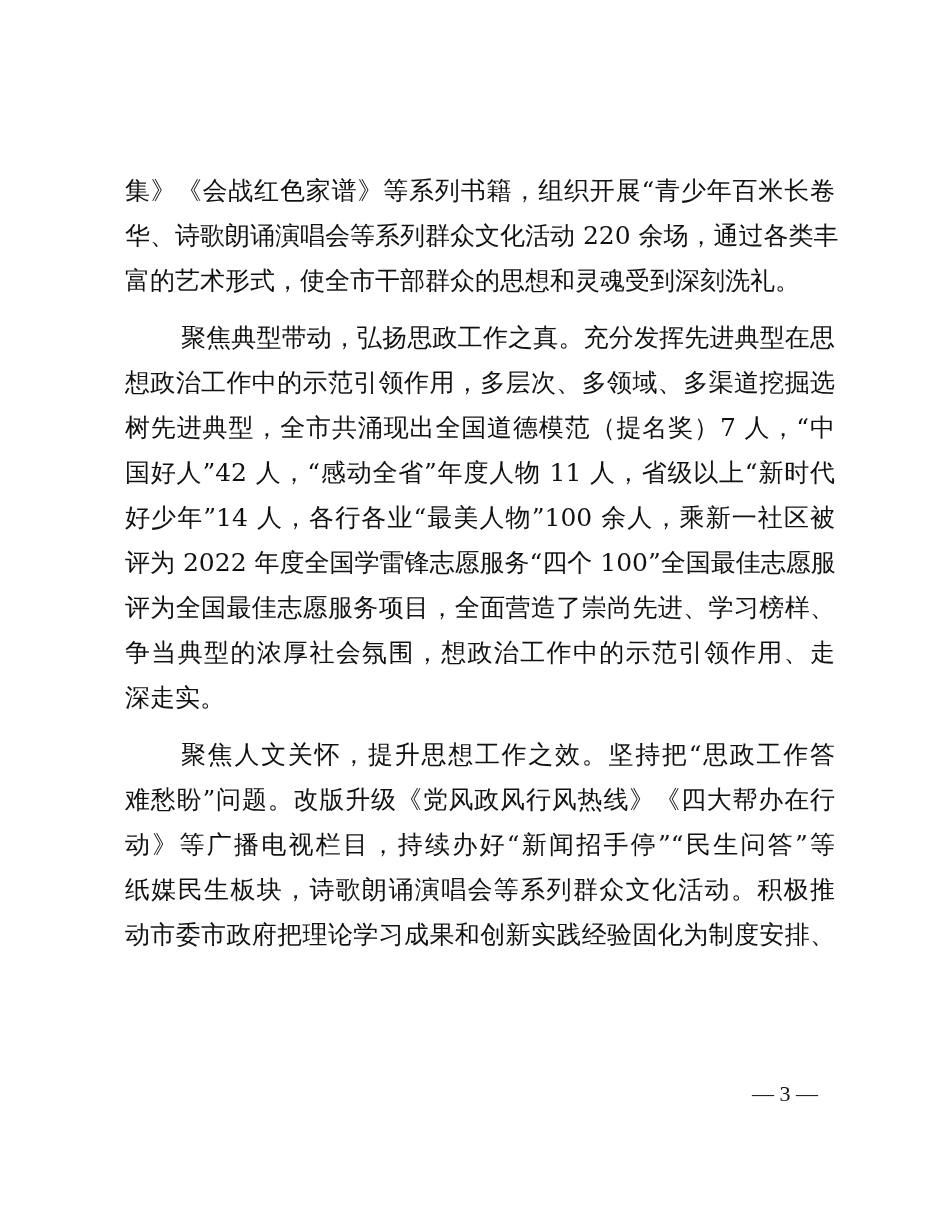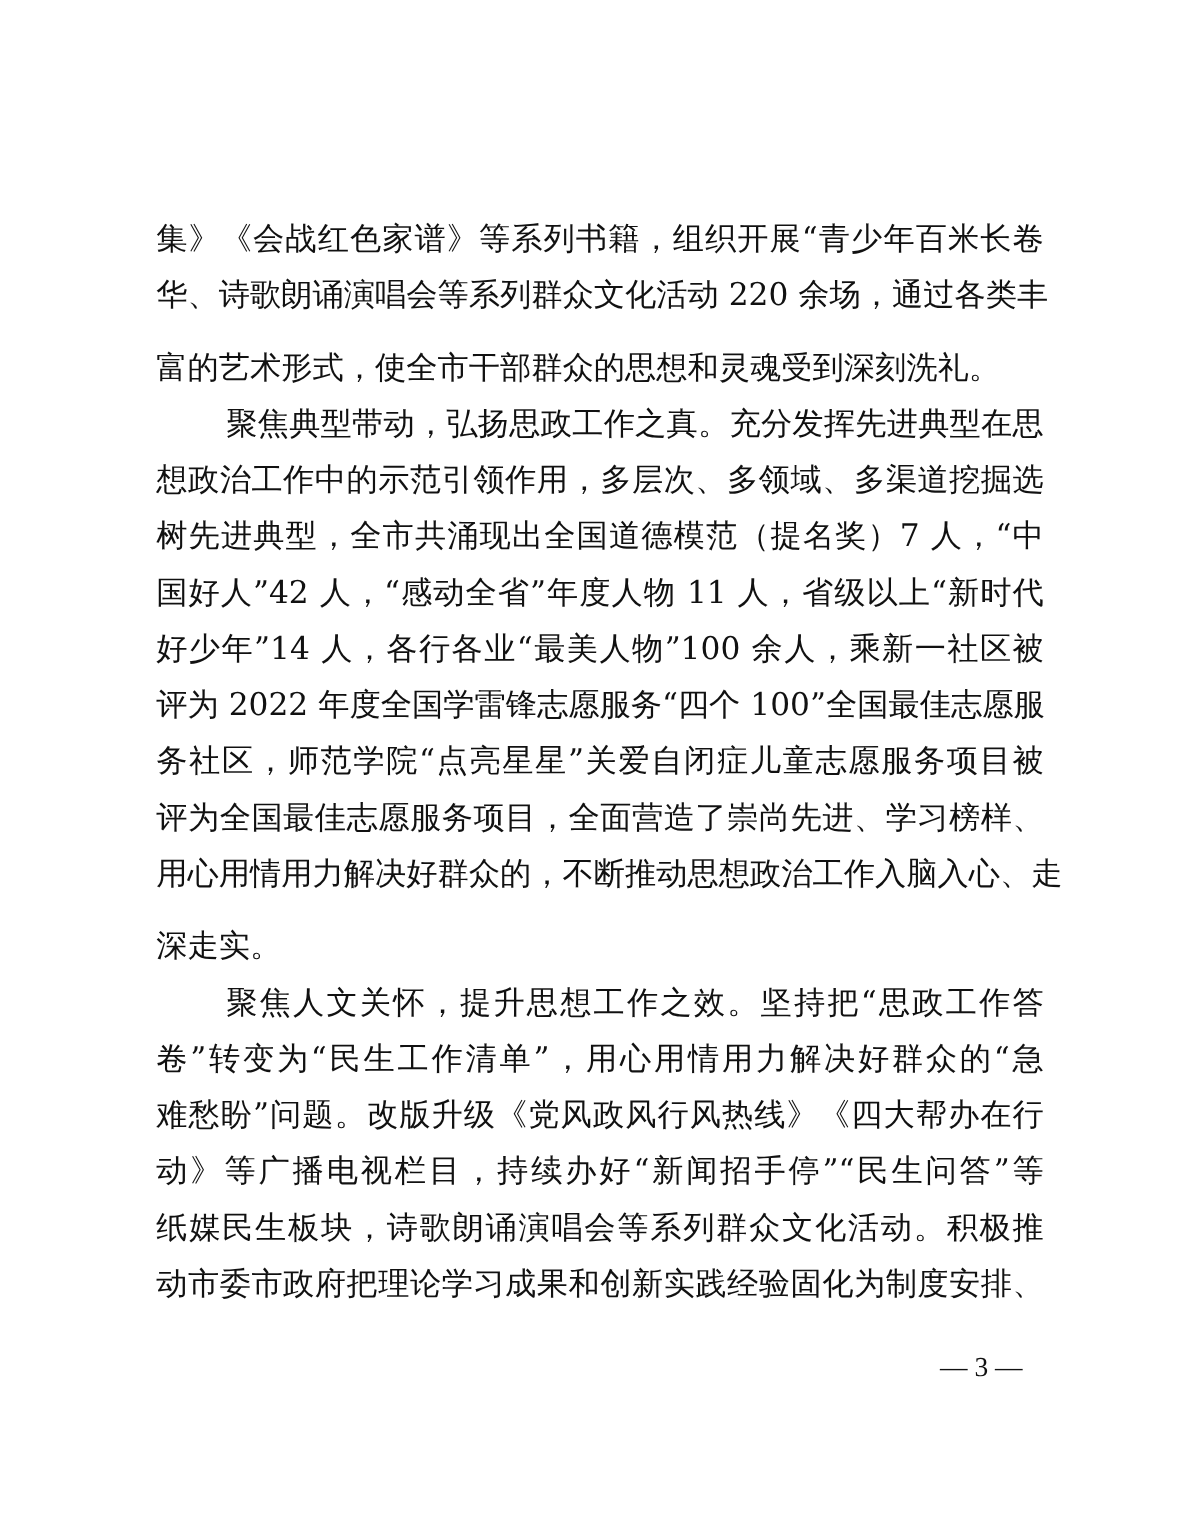--- a/index.html
+++ b/index.html
@@ -7,22 +7,22 @@
   .page { position: absolute; left: 0; top: 0; width: 950px; height: 882px; background: #fff; padding-left: 36px; }
   .body-text {
     position: absolute; left: 125px; top: 168px; width: 710px;
     font-family: "DejaVu Serif", "Liberation Serif", serif;
     font-size: 25px; line-height: 45px; color: #111;
   }
   .line {
     display: block; height: 45px; white-space: nowrap;
     text-align: justify; text-align-last: justify;
   }
-  .line.last { text-align-last: left; margin-top: 13px; }
-  .line.indent { padding-left: 56px; }
+  .line.last { text-align-last: left; }
+  .line.indent { padding-left: 56px; margin-top: 12px; }
   .page-number {
     position: absolute; left: 752px; top: 1081px;
     font-family: "Liberation Serif", serif; font-size: 22px; color: #111;
   }
 </style>
 </head>
 <body>
 
 <div class="page">
   <div class="body-text">
@@ -31,28 +31,26 @@
       <span class="line">华、诗歌朗诵演唱会等系列群众文化活动 220 余场，通过各类丰</span>
       <span class="line last">富的艺术形式，使全市干部群众的思想和灵魂受到深刻洗礼。</span>
     </div>
     <div>
       <span class="line indent">聚焦典型带动，弘扬思政工作之真。充分发挥先进典型在思</span>
       <span class="line">想政治工作中的示范引领作用，多层次、多领域、多渠道挖掘选</span>
       <span class="line">树先进典型，全市共涌现出全国道德模范（提名奖）7 人，“中</span>
       <span class="line">国好人”42 人，“感动全省”年度人物 11 人，省级以上“新时代</span>
       <span class="line">好少年”14 人，各行各业“最美人物”100 余人，乘新一社区被</span>
       <span class="line">评为 2022 年度全国学雷锋志愿服务“四个 100”全国最佳志愿服</span>
-      <span class="line">务社区，师范学院“点亮星星”关爱自闭症儿童志愿服务项目被</span>
       <span class="line">评为全国最佳志愿服务项目，全面营造了崇尚先进、学习榜样、</span>
-      <span class="line">用心用情用力解决好群众的，不断推动思想政治工作入脑入心、走</span>
+      <span class="line">争当典型的浓厚社会氛围，想政治工作中的示范引领作用、走</span>
       <span class="line last">深走实。</span>
     </div>
     <div>
       <span class="line indent">聚焦人文关怀，提升思想工作之效。坚持把“思政工作答</span>
-      <span class="line">卷”转变为“民生工作清单”，用心用情用力解决好群众的“急</span>
       <span class="line">难愁盼”问题。改版升级《党风政风行风热线》《四大帮办在行</span>
       <span class="line">动》等广播电视栏目，持续办好“新闻招手停”“民生问答”等</span>
       <span class="line">纸媒民生板块，诗歌朗诵演唱会等系列群众文化活动。积极推</span>
       <span class="line">动市委市政府把理论学习成果和创新实践经验固化为制度安排、</span>
     </div>
   </div>
   <div class="page-number">— 3 —</div>
 </div>
 
 </body></html>

